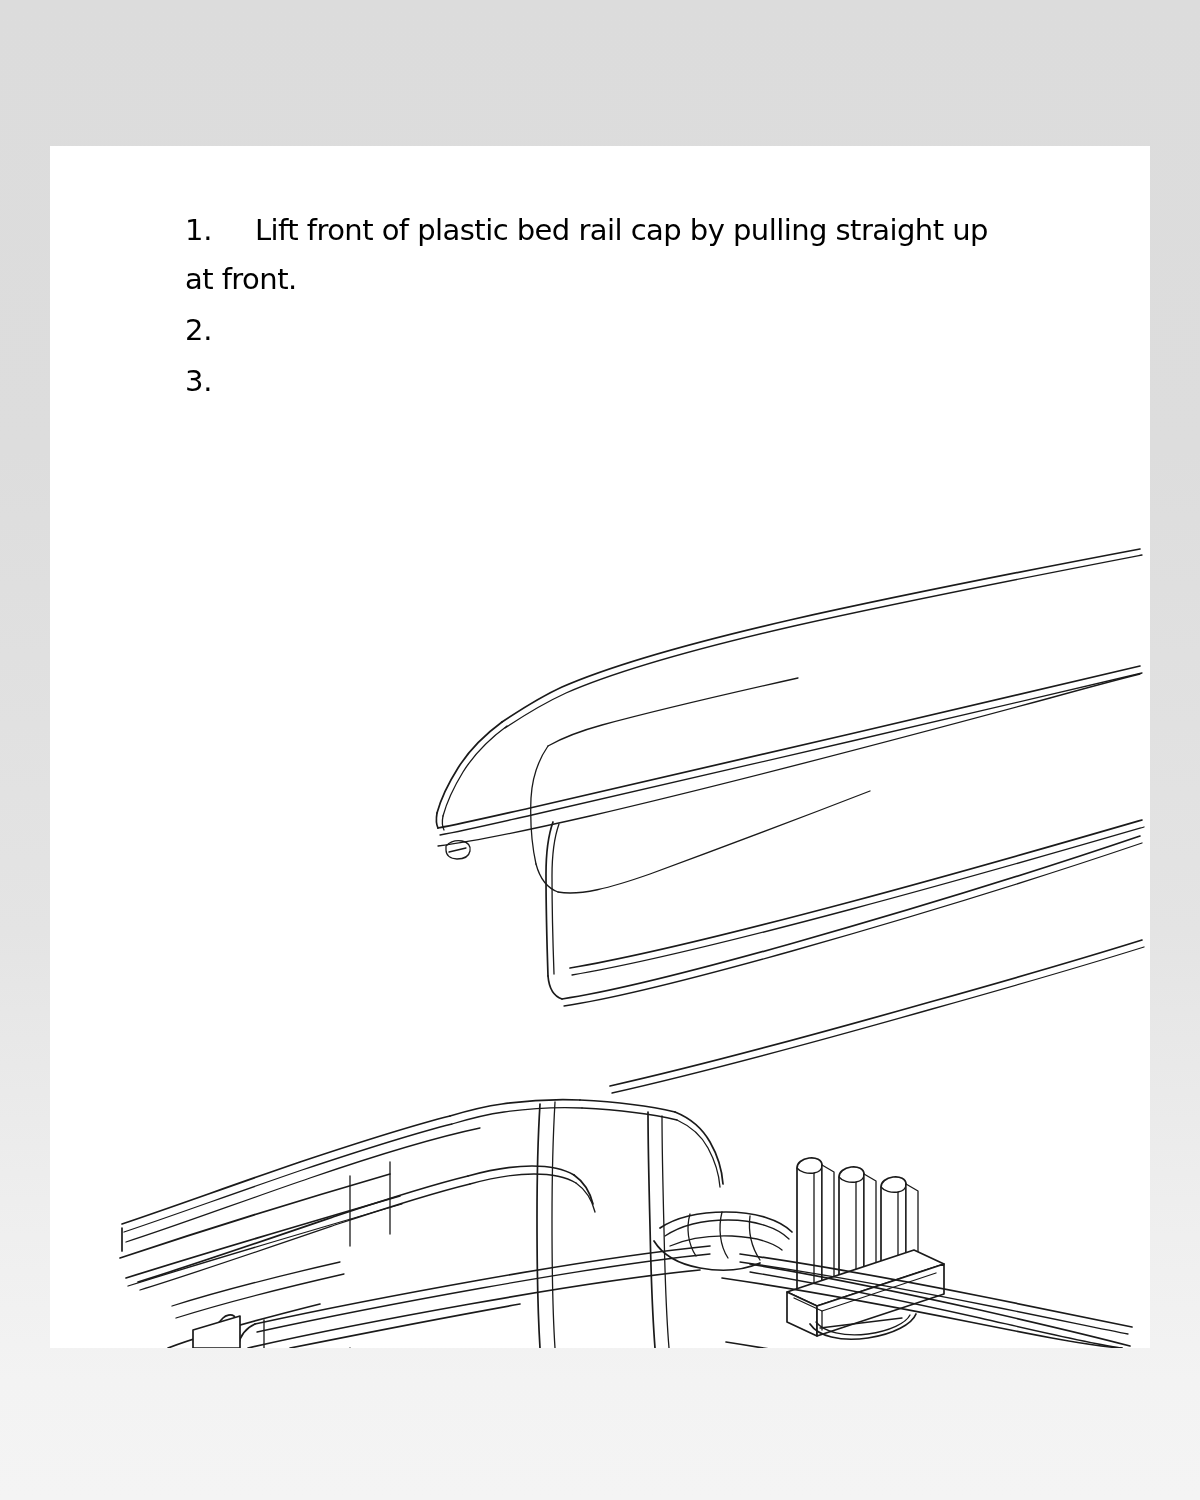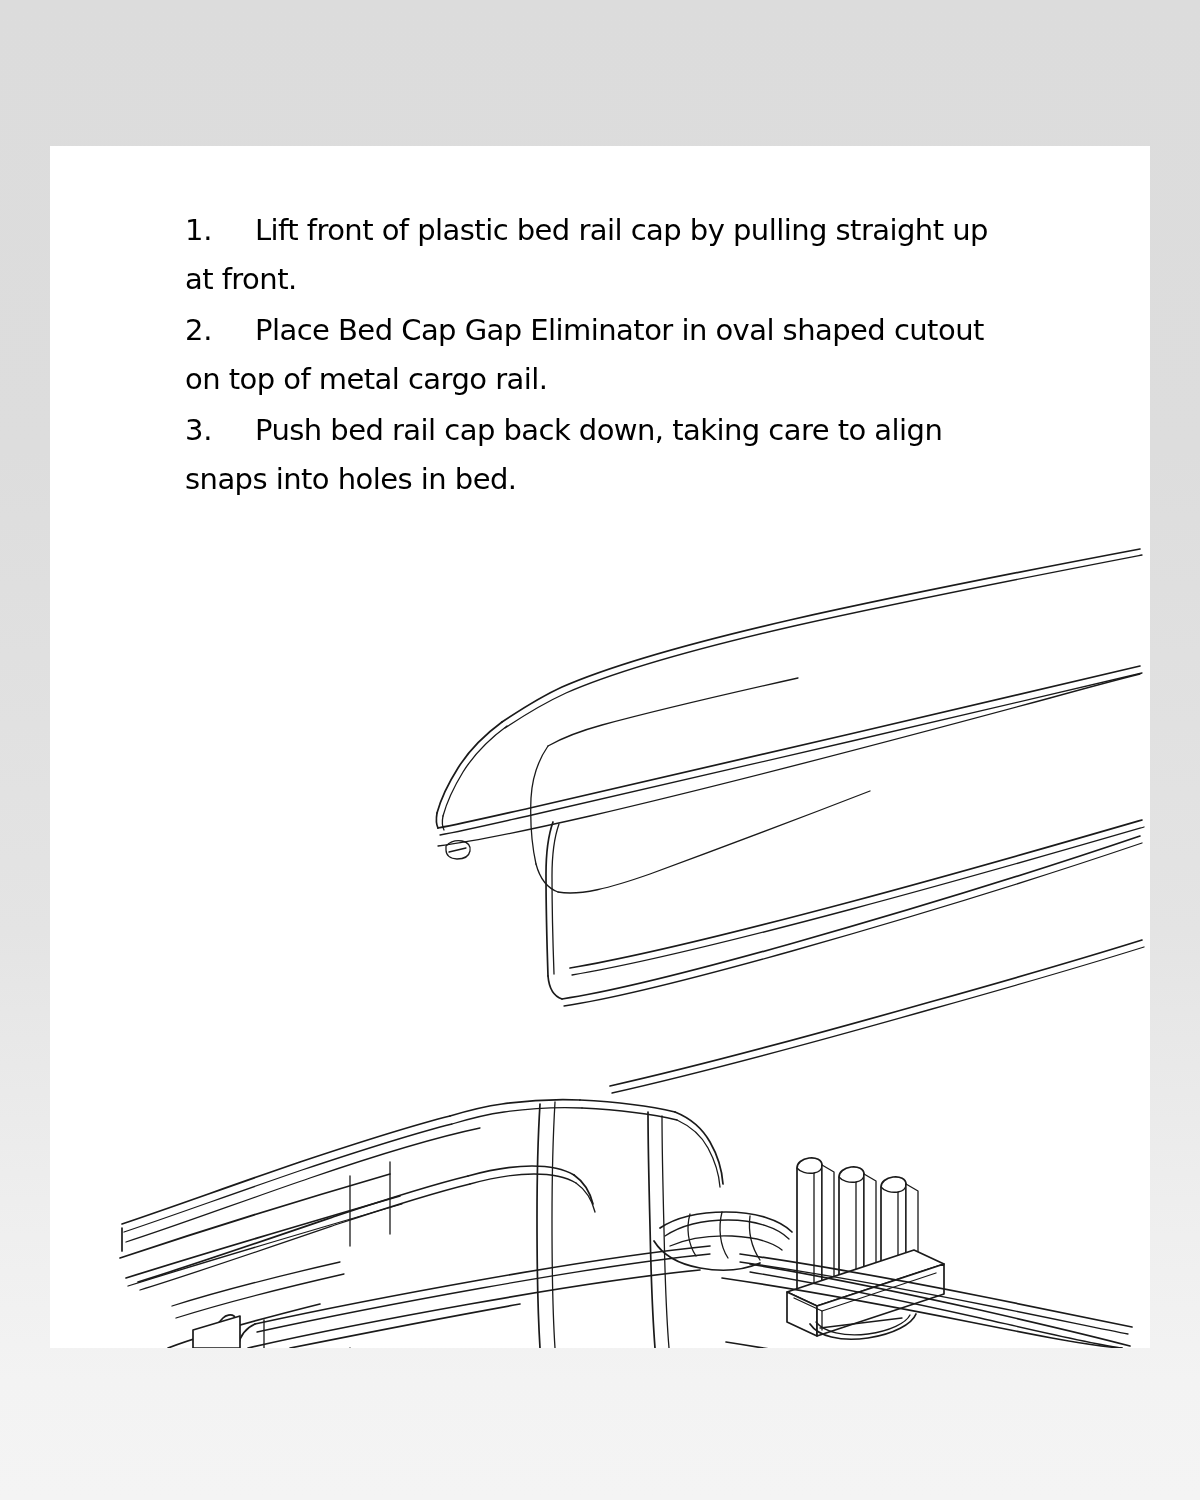--- a/index.html
+++ b/index.html
@@ -91,26 +91,24 @@
 
   <ol id="instructions" style="list-style:none;margin:0;padding:0;">
 
     <li class="list-item">
       <span class="item-number">1.</span>
       <span class="item-text">Lift front of plastic bed rail cap by pulling straight up at front.</span>
     </li>
 
     <li class="list-item">
       <span class="item-number">2.</span>
-      <span class="item-text justified">Place Bed Cap Gap Eliminator in oval shaped cutout on top of metal cargo rail.</span>
     </li>
 
     <li class="list-item">
       <span class="item-number">3.</span>
-      <span class="item-text">Push bed rail cap back down, taking care to align snaps into holes in bed.</span>
     </li>
 
   </ol>
 
   <div id="drawing-area">
     <svg viewBox="0 0 1100 1202" xmlns="http://www.w3.org/2000/svg">
 
       <g>
 
         <path class="ln" d="M 452 576 C 470 564 488 552 512 541 C 560 520 640 497 740 474 C 860 447 1000 420 1090 403"></path>

